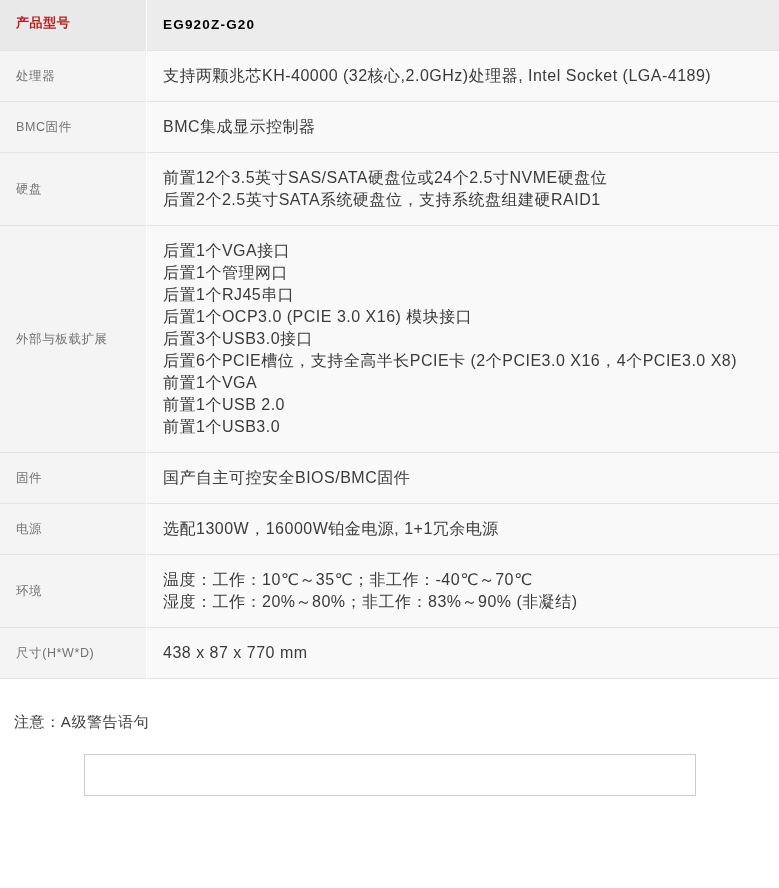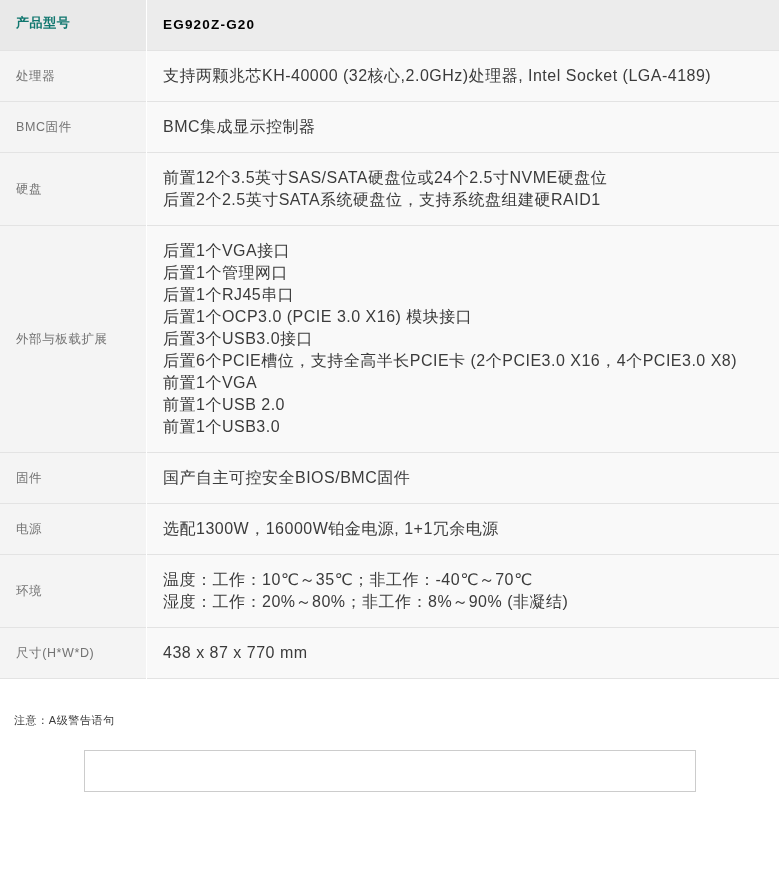--- a/index.html
+++ b/index.html
@@ -40,38 +40,38 @@
     padding: 14px 18px 14px 16px;
     font-size: 16px;
     letter-spacing: 0.5px;
     color: #3b3b3b;
     line-height: 22px;
   }
   tr.header-row td.label {
     background: #e9e9e9;
     font-weight: bold;
     font-size: 13px;
-    color: #0f766e;
+    color: #b91c1c;
     padding-top: 8px;
     padding-bottom: 13px;
   }
   tr.header-row td.value {
     background: #ececec;
     font-weight: bold;
     font-size: 13.5px;
     letter-spacing: 1.2px;
     color: #000000;
   }
   .value .line {
     display: block;
     line-height: 22px;
   }
   .note {
     margin: 34px 16px 0 14px;
-    font-size: 11px;
+    font-size: 15px;
     letter-spacing: 0.6px;
     color: #3b3b3b;
   }
   .warning-box {
     margin: 22px auto 0 auto;
     width: 612px;
     box-sizing: border-box;
     border: 1px solid #cccccc;
     padding: 18px 10px 22px 10px;
     text-align: center;
@@ -138,21 +138,21 @@
       <td class="label">电源</td>
       <td class="value">
         <span class="line">选配1300W，16000W铂金电源, 1+1冗余电源</span>
       </td>
     </tr>
 
     <tr>
       <td class="label">环境</td>
       <td class="value">
         <span class="line">温度：工作：10℃～35℃；非工作：-40℃～70℃</span>
-        <span class="line">湿度：工作：20%～80%；非工作：8%～90% (非凝结)</span>
+        <span class="line">湿度：工作：20%～80%；非工作：83%～90% (非凝结)</span>
       </td>
     </tr>
 
     <tr>
       <td class="label">尺寸(H*W*D)</td>
       <td class="value">
         <span class="line">438 x 87 x 770 mm</span>
       </td>
     </tr>
   </tbody>

